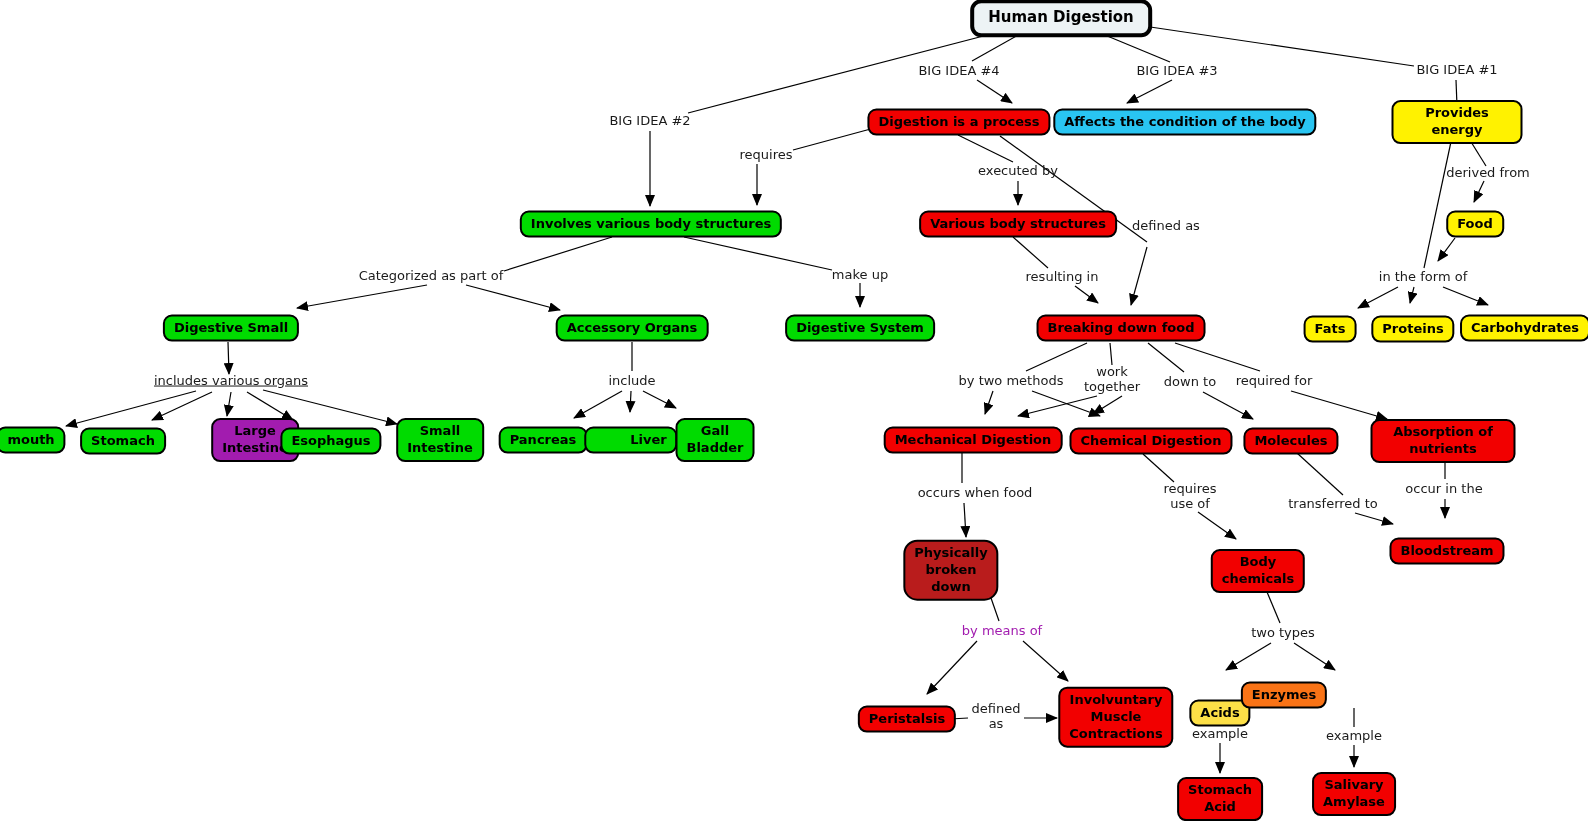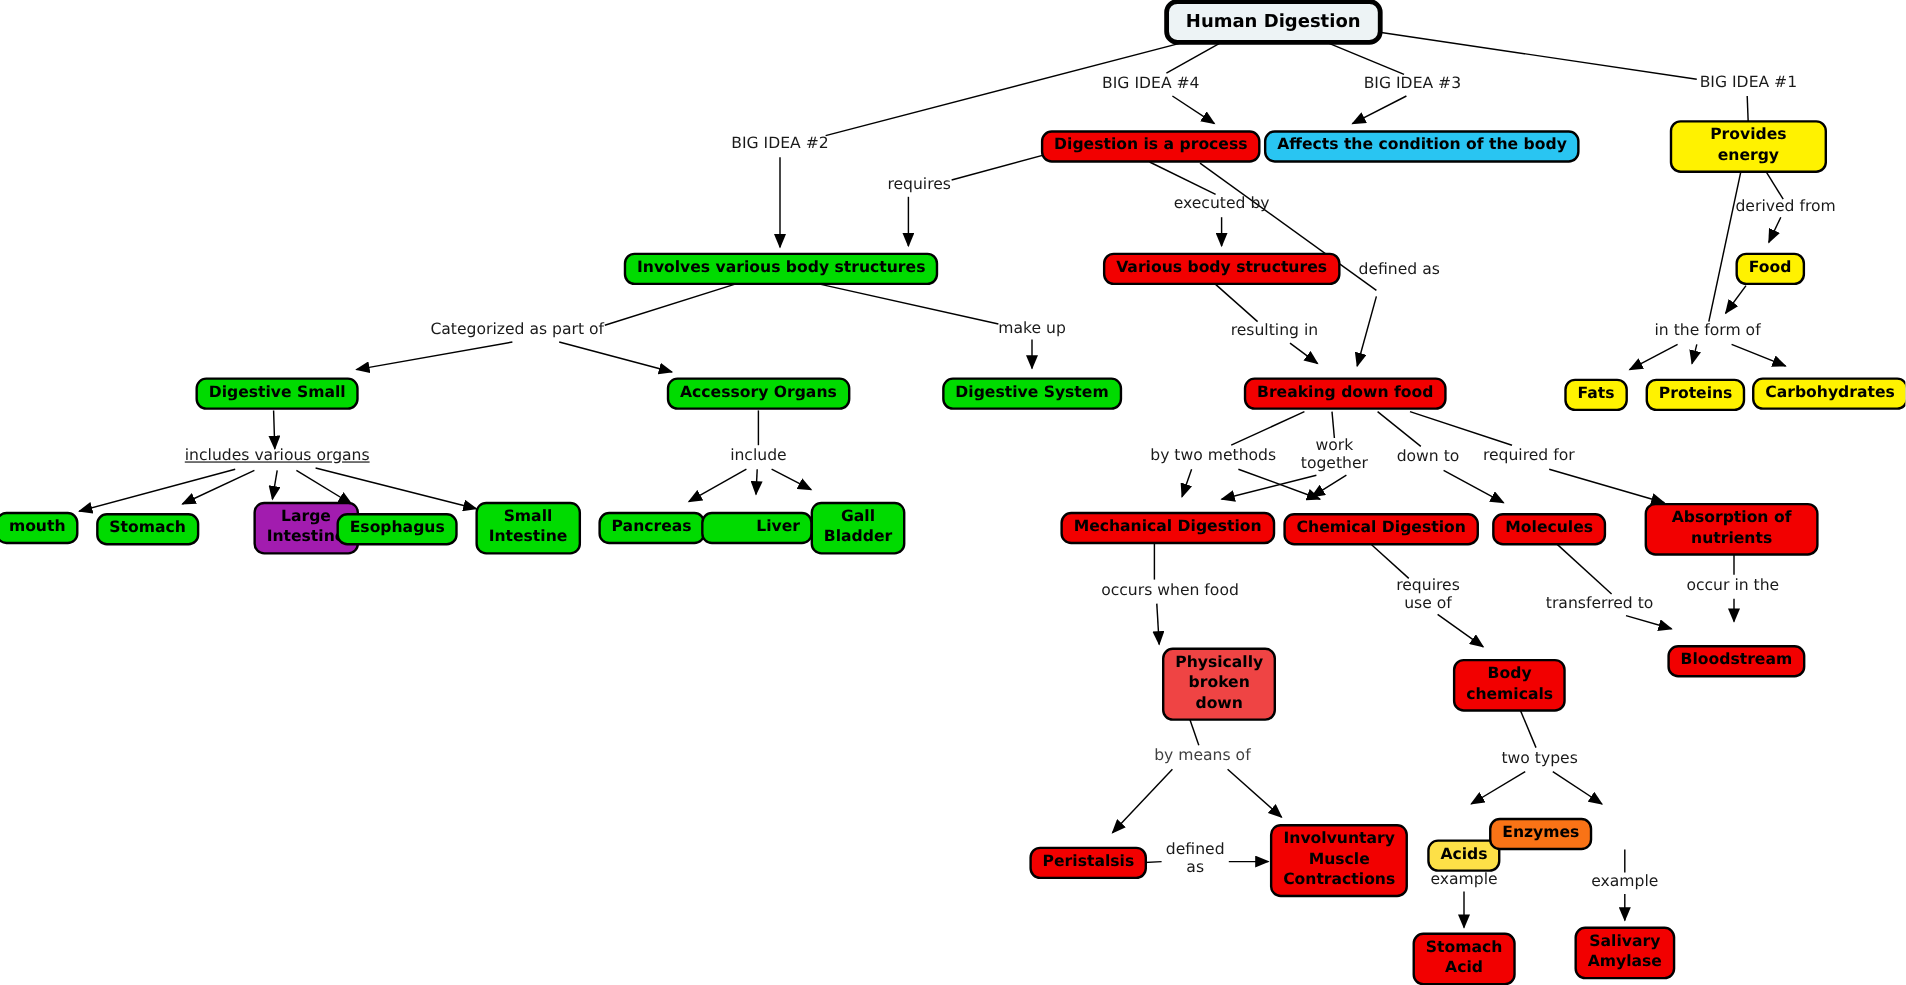--- a/index.html
+++ b/index.html
@@ -138,21 +138,21 @@
     <div class="edge-label" style="left: 1011px; top: 381px; color: rgb(26, 26, 26);">by two methods</div>
     <div class="edge-label" style="left: 1112px; top: 380px; color: rgb(26, 26, 26);">work
 together</div>
     <div class="edge-label" style="left: 1190px; top: 382px; color: rgb(26, 26, 26);">down to</div>
     <div class="edge-label" style="left: 1274px; top: 381px; color: rgb(26, 26, 26);">required for</div>
     <div class="edge-label" style="left: 975px; top: 493px; color: rgb(26, 26, 26);">occurs when food</div>
     <div class="edge-label" style="left: 1190px; top: 497px; color: rgb(26, 26, 26);">requires
 use of</div>
     <div class="edge-label" style="left: 1333px; top: 504px; color: rgb(26, 26, 26);">transferred to</div>
     <div class="edge-label" style="left: 1444px; top: 489px; color: rgb(26, 26, 26);">occur in the</div>
-    <div class="edge-label" style="left: 1002px; top: 631px; color: #404040;">by means of</div>
+    <div class="edge-label" style="left: 1002px; top: 631px; color: #a21caf;">by means of</div>
     <div class="edge-label" style="left: 1283px; top: 633px; color: rgb(26, 26, 26);">two types</div>
     <div class="edge-label" style="left: 996px; top: 717px; color: rgb(26, 26, 26);">defined
 as</div>
     <div class="edge-label" style="left: 1220px; top: 734px; color: rgb(26, 26, 26);">example</div>
     <div class="edge-label" style="left: 1354px; top: 736px; color: rgb(26, 26, 26);">example</div>
     <div class="node root" style="left: 1061px; top: 18px; background: rgb(237, 243, 245); border-color: rgb(0, 0, 0);">Human Digestion</div>
     <div class="node" style="left: 959px; top: 122px; background: rgb(242, 0, 0); border-color: rgb(0, 0, 0);">Digestion is a process</div>
     <div class="node" style="left: 1185px; top: 122px; background: rgb(41, 197, 242); border-color: rgb(0, 0, 0);">Affects the condition of the body</div>
     <div class="node" style="left: 1457px; top: 122px; background: rgb(255, 242, 0); border-color: rgb(0, 0, 0);">Provides energy</div>
     <div class="node" style="left: 651px; top: 224px; background: rgb(0, 219, 0); border-color: rgb(0, 0, 0);">Involves various body structures</div>
@@ -174,21 +174,21 @@
 Intestine</div>
     <div class="node" style="left: 543px; top: 440px; background: rgb(0, 219, 0); border-color: rgb(0, 0, 0);">Pancreas</div>
     <div class="node" style="left: 631px; top: 440px; background: rgb(0, 219, 0); border-color: rgb(0, 0, 0); padding-left: 44px;">Liver</div>
     <div class="node" style="left: 715px; top: 440px; background: rgb(0, 219, 0); border-color: rgb(0, 0, 0);">Gall
 Bladder</div>
     <div class="node" style="left: 973px; top: 440px; background: rgb(242, 0, 0); border-color: rgb(0, 0, 0);">Mechanical Digestion</div>
     <div class="node" style="left: 1151px; top: 441px; background: rgb(242, 0, 0); border-color: rgb(0, 0, 0);">Chemical Digestion</div>
     <div class="node" style="left: 1291px; top: 441px; background: rgb(242, 0, 0); border-color: rgb(0, 0, 0);">Molecules</div>
     <div class="node" style="left: 1443px; top: 441px; background: rgb(242, 0, 0); border-color: rgb(0, 0, 0);">Absorption of nutrients</div>
     <div class="node" style="left: 1447px; top: 535px; background: rgb(242, 0, 0); border-color: rgb(0, 0, 0); margin-top: 16px;">Bloodstream</div>
-    <div class="node" style="left: 1016px; top: 570px; background: #ef4444; border-color: rgb(0, 0, 0);">Physically
+    <div class="node" style="left: 951px; top: 570px; background: #b91c1c; border-color: rgb(0, 0, 0); border-radius: 14px;">Physically
 broken
 down</div>
     <div class="node" style="left: 1258px; top: 571px; background: rgb(242, 0, 0); border-color: rgb(0, 0, 0);">Body
 chemicals</div>
     <div class="node" style="left: 907px; top: 719px; background: rgb(242, 0, 0); border-color: rgb(0, 0, 0);">Peristalsis</div>
     <div class="node" style="left: 1116px; top: 717px; background: rgb(242, 0, 0); border-color: rgb(0, 0, 0);">Involvuntary
 Muscle
 Contractions</div>
     <div class="node" style="left: 1220px; top: 694px; background: #fde047; border-color: rgb(0, 0, 0); margin-top: 19px;">Acids</div>
     <div class="node" style="left: 1284px; top: 695px; background: #f97316; border-color: rgb(0, 0, 0);">Enzymes</div>

